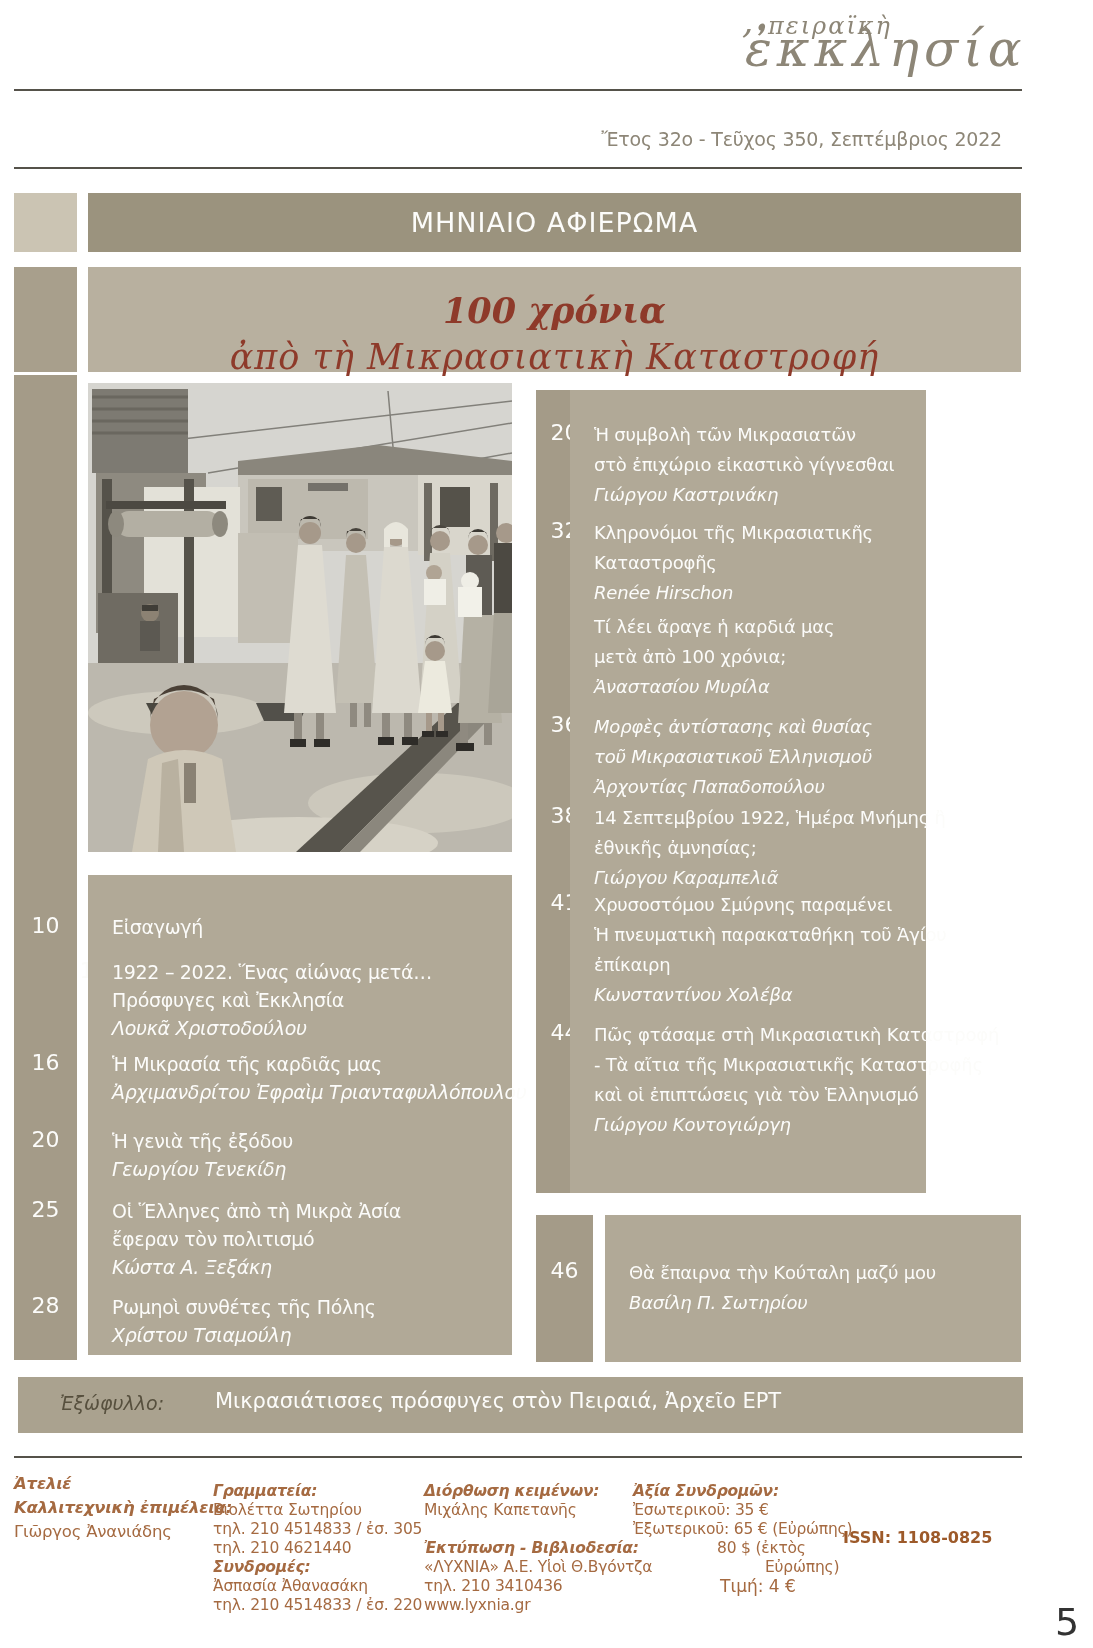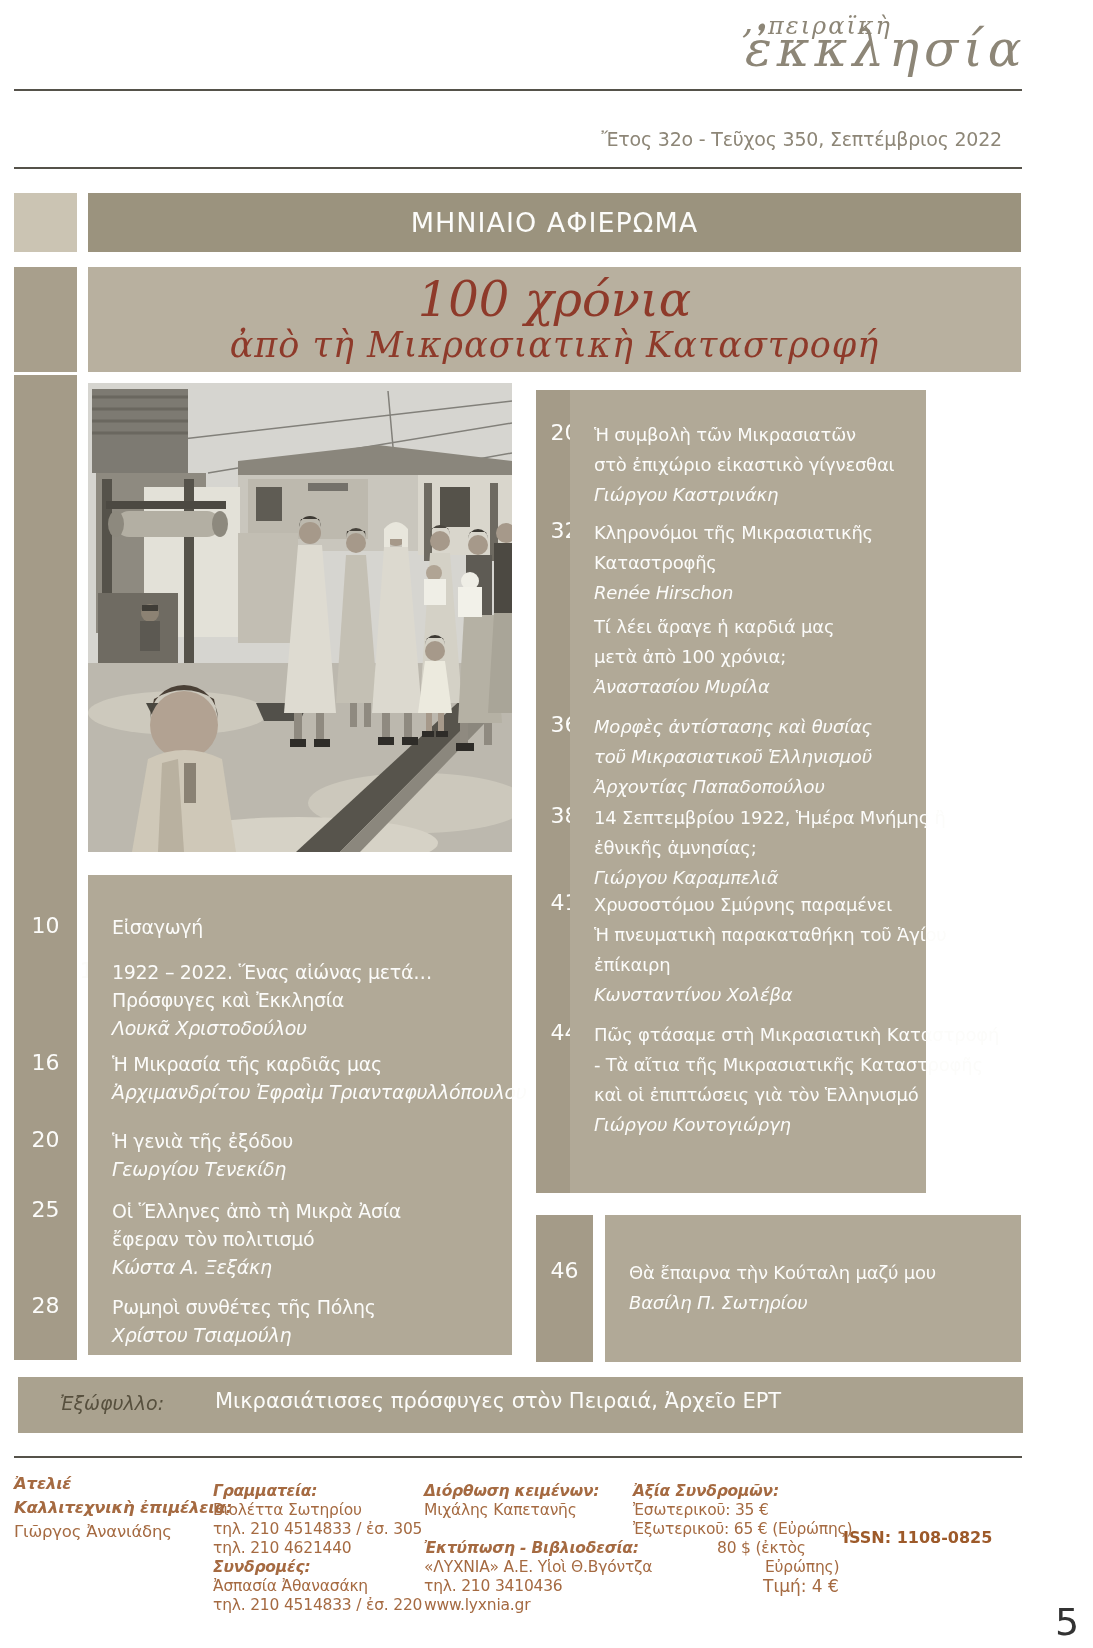--- a/index.html
+++ b/index.html
@@ -19,21 +19,21 @@
   .logo-large{left:745px;top:20px;font:italic 50px "DejaVu Serif",serif;color:var(--muted);letter-spacing:5px;}
   .rule{left:14px;width:1008px;height:2px;background:var(--rule);}
   .issue-line{right:91px;top:128px;font-size:19px;letter-spacing:-0.2px;color:var(--muted);}
   
   .sq1{left:14px;top:193px;width:63px;height:59px;background:var(--square_light);}
   .kicker{left:88px;top:193px;width:933px;height:59px;background:var(--bar);
           color:var(--text_white);font-size:27px;letter-spacing:1px;text-align:center;line-height:59px;}
   .sq2{left:14px;top:267px;width:63px;height:105px;background:var(--square_mid);}
   .feature{left:88px;top:267px;width:933px;height:105px;background:var(--banner_bg);
            color:var(--banner_text);text-align:center;font-family:"DejaVu Serif",serif;font-style:italic;}
-  .feature .l1{font-size:48px;line-height:48px;margin-top:8px;}
+  .feature .l1{font-size:35px;line-height:48px;margin-top:20px;font-weight:bold;}
   .feature .l2{font-size:35px;line-height:44px;letter-spacing:1px;}
   
   .photo{left:88px;top:383px;width:424px;height:469px;}
   
   .strip{background:var(--strip);}
   .box{background:var(--box);}
   .toc-num{position:absolute;left:0;width:100%;text-align:center;color:var(--text_white);font-size:22px;line-height:26px;}
   .toc-entry{position:absolute;left:24px;right:-60px;color:var(--text_white);}
   .t-line{white-space:nowrap;}
   .col-l .t-line{font-size:19px;line-height:28px;letter-spacing:-0.3px;}
@@ -44,21 +44,21 @@
   .band-label{left:60px;top:1392px;font-style:italic;font-size:19px;color:#57503e;}
   .band-caption{left:215px;top:1389px;font-size:21px;color:var(--text_white);}
   
   .credits{color:var(--credits);font-size:15.5px;letter-spacing:-0.2px;}
   .cr-line{min-height:19px;line-height:19px;white-space:nowrap;}
   .cr-line.h{font-weight:bold;font-style:italic;}
   .cr-line.i1{margin-left:84px;}
   .cr-line.i2{margin-left:132px;}
   #credits-col1 .cr-line{line-height:24px;min-height:24px;font-size:16.5px;}
   .issn{left:843px;top:1528px;font-weight:bold;font-size:16px;color:var(--issn);}
-  .price{left:763px;top:1576px;font-size:17px;color:var(--credits);}
+  .price{left:720px;top:1576px;font-size:17px;color:var(--credits);}
   .pagenum{left:1055px;top:1600px;font-size:38px;color:var(--page_num);}
 </style>
 </head>
 <body>
 
 <div class="abs logo-mark">,</div>
 <div class="abs logo-small">πειραϊκὴ</div>
 <div class="abs logo-large">ἐκκλησία</div>
 <div class="abs rule" style="top:89px;"></div>
 <div class="abs issue-line">Ἔτος 32ο - Τεῦχος 350, Σεπτέμβριος 2022</div>

